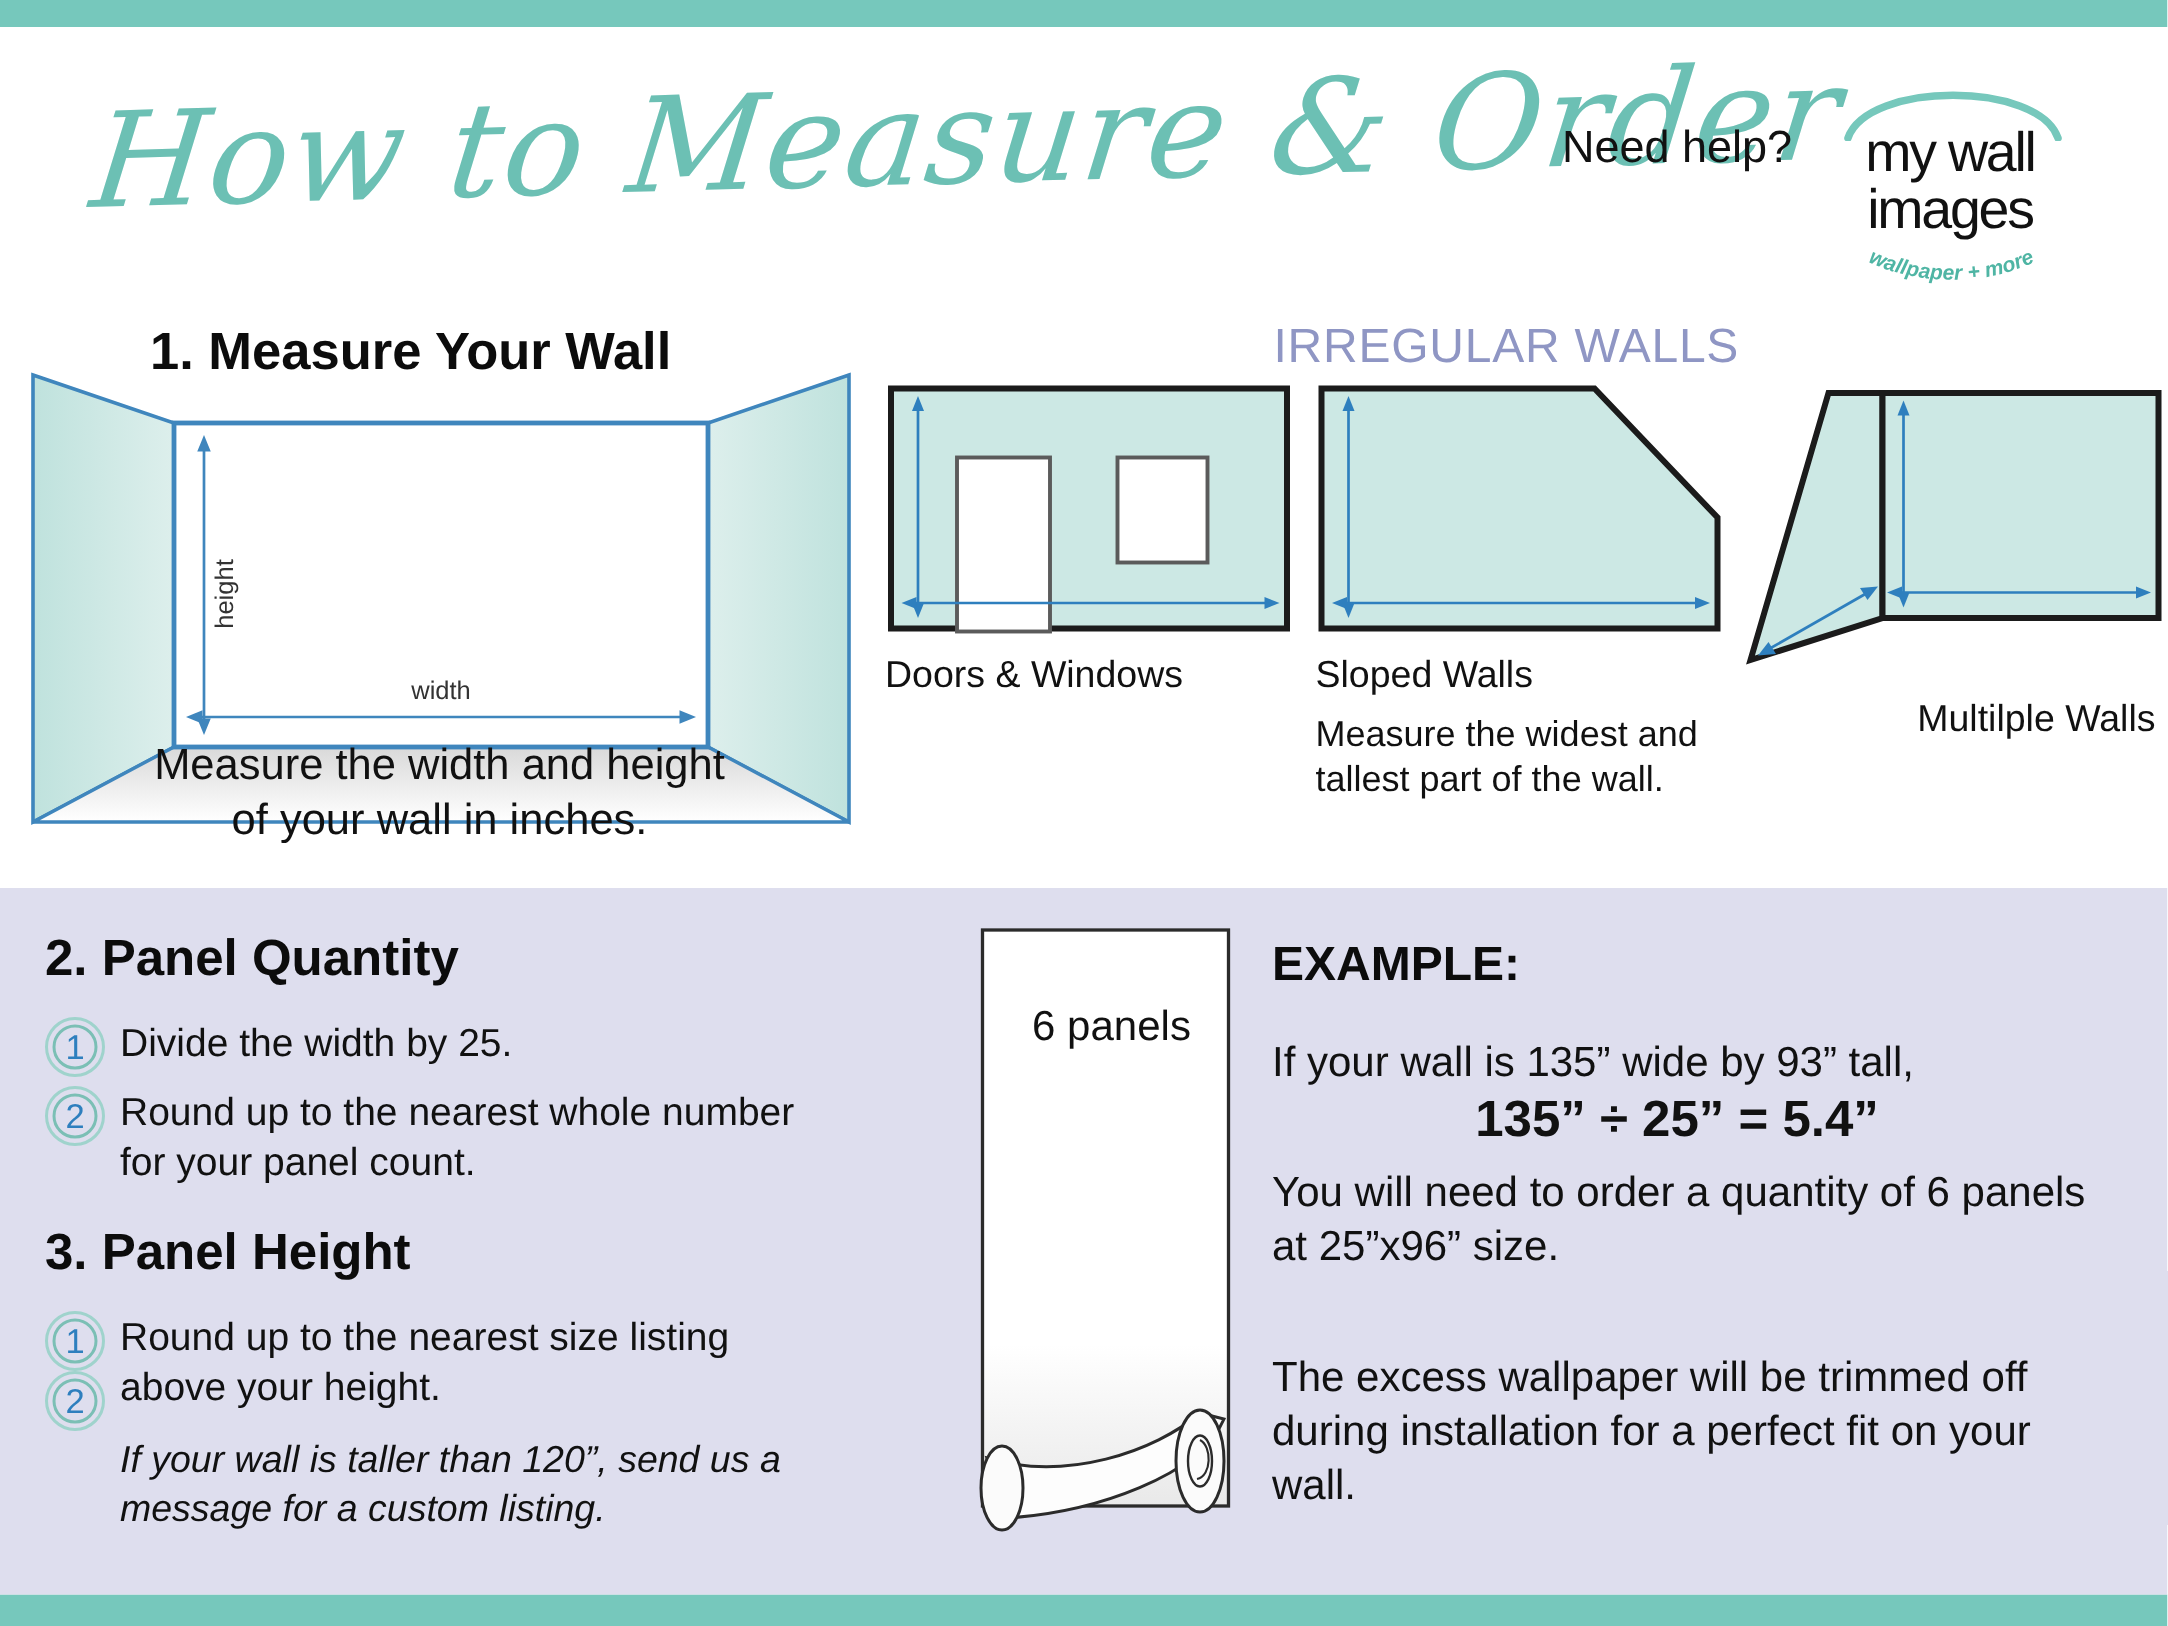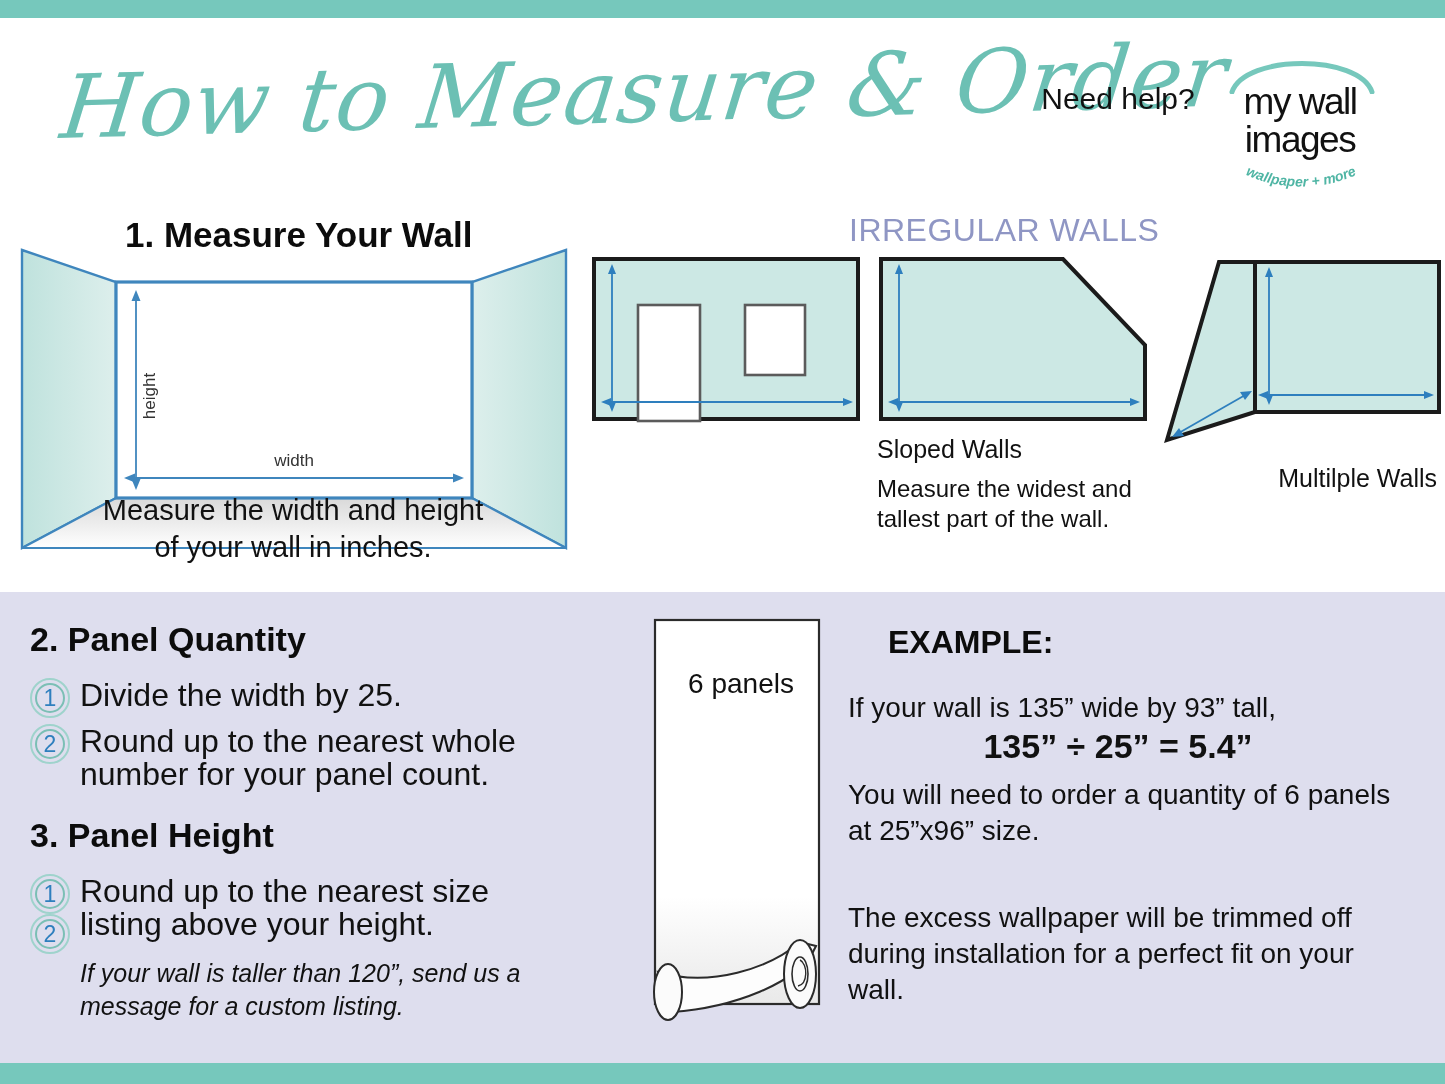--- a/index.html
+++ b/index.html
@@ -36,21 +36,21 @@
   
   .logo{position:absolute;left:1215px;top:46px;width:170px;height:140px;}
   .logo .arc{position:absolute;left:14px;top:2px;width:146px;height:46px;}
   .logo .l1{position:absolute;left:0;top:36px;width:170px;text-align:center;
     font-size:37px;font-weight:400;letter-spacing:-1.5px;color:#111;line-height:40px;}
   .logo .l2{position:absolute;left:0;top:74px;width:170px;text-align:center;
     font-size:37px;font-weight:400;letter-spacing:-1.5px;color:#111;line-height:40px;}
   .logo .tag{position:absolute;left:10px;top:112px;width:152px;height:34px;}
 
   
-  .s1-title{position:absolute;left:100px;top:215px;font-size:35px;font-weight:bold;color:#0c0c0c;margin-left:25px;}
+  .s1-title{position:absolute;left:100px;top:215px;font-size:35px;font-weight:bold;color:#0c0c0c;}
   .room{position:absolute;left:18px;top:248px;width:552px;height:310px;}
   .room-cap{position:absolute;left:28px;top:492px;width:530px;text-align:center;
     font-size:29px;line-height:37px;color:#111;}
 
   .dimlbl{font-size:17px;fill:#333;font-family:"Liberation Sans",sans-serif;}
 
   
   .irr-head{position:absolute;left:849px;top:212px;font-size:32px;color:#8f96c4;letter-spacing:0.5px;}
 
   
@@ -61,25 +61,25 @@
   #ip0{left:590px;top:255px;width:272px;}
   #ip1{left:877px;top:255px;width:272px;}
   #ip2{left:1163px;top:248px;width:280px;}
 
   
   .lav{position:absolute;left:0;top:592px;width:1445px;height:471px;background:#dedeee;}
 
   .h2{position:absolute;font-size:34px;font-weight:bold;color:#0c0c0c;}
   #h-pq{left:30px;top:620px;}
   #h-ph{left:30px;top:816px;}
-  #h-ex{left:848px;top:624px;font-size:32px;margin-left:40px;}
+  #h-ex{left:848px;top:624px;font-size:32px;}
 
   .step{position:absolute;width:44px;height:44px;}
   .step svg{display:block;}
-  .steptxt{position:absolute;font-size:32px;line-height:33px;color:#111;}
+  .steptxt{position:absolute;font-size:26px;line-height:33px;color:#111;}
 
   #st1{left:28px;top:676px;}
   #st2{left:28px;top:722px;}
   #tx1{left:80px;top:679px;width:470px;}
   #tx2{left:80px;top:725px;width:470px;}
 
   #st3{left:28px;top:872px;}
   #st4{left:28px;top:912px;}
   #tx3{left:80px;top:875px;width:480px;}
   #tx4{left:80px;top:957px;width:480px;font-style:italic;font-size:25px;line-height:33px;}
@@ -173,20 +173,21 @@
     <rect x="155" y="50" width="60" height="70" fill="#ffffff" stroke="#5b5b5b" stroke-width="2.6"></rect>
     <line x1="22" y1="14" x2="22" y2="152" stroke="#2e7fbe" stroke-width="1.8"></line>
     <polygon points="22,9 18,19 26,19" fill="#2e7fbe"></polygon>
     <polygon points="22,157 18,147 26,147" fill="#2e7fbe"></polygon>
     <text class="dimlbl" x="34" y="88" font-size="19"></text>
     <line x1="16" y1="147" x2="258" y2="147" stroke="#2e7fbe" stroke-width="1.8"></line>
     <polygon points="11,147 21,143 21,151" fill="#2e7fbe"></polygon>
     <polygon points="263,147 253,143 253,151" fill="#2e7fbe"></polygon>
     <text class="dimlbl" x="136" y="139" font-size="19" text-anchor="middle"></text>
   </svg>
+  <div class="ip-title" style="margin-top:8px;">Doors &amp; Windows</div>
 </div>
 
 <div class="ipanel" id="ip1">
   <svg viewBox="0 0 272 168" width="272" height="168">
     <polygon points="4,4 186,4 268,90 268,164 4,164" fill="#cce8e4" stroke="#1b1b1b" stroke-width="4"></polygon>
     <line x1="22" y1="14" x2="22" y2="152" stroke="#2e7fbe" stroke-width="1.8"></line>
     <polygon points="22,9 18,19 26,19" fill="#2e7fbe"></polygon>
     <polygon points="22,157 18,147 26,147" fill="#2e7fbe"></polygon>
     <text class="dimlbl" x="34" y="88" font-size="19"></text>
     <line x1="16" y1="147" x2="258" y2="147" stroke="#2e7fbe" stroke-width="1.8"></line>

